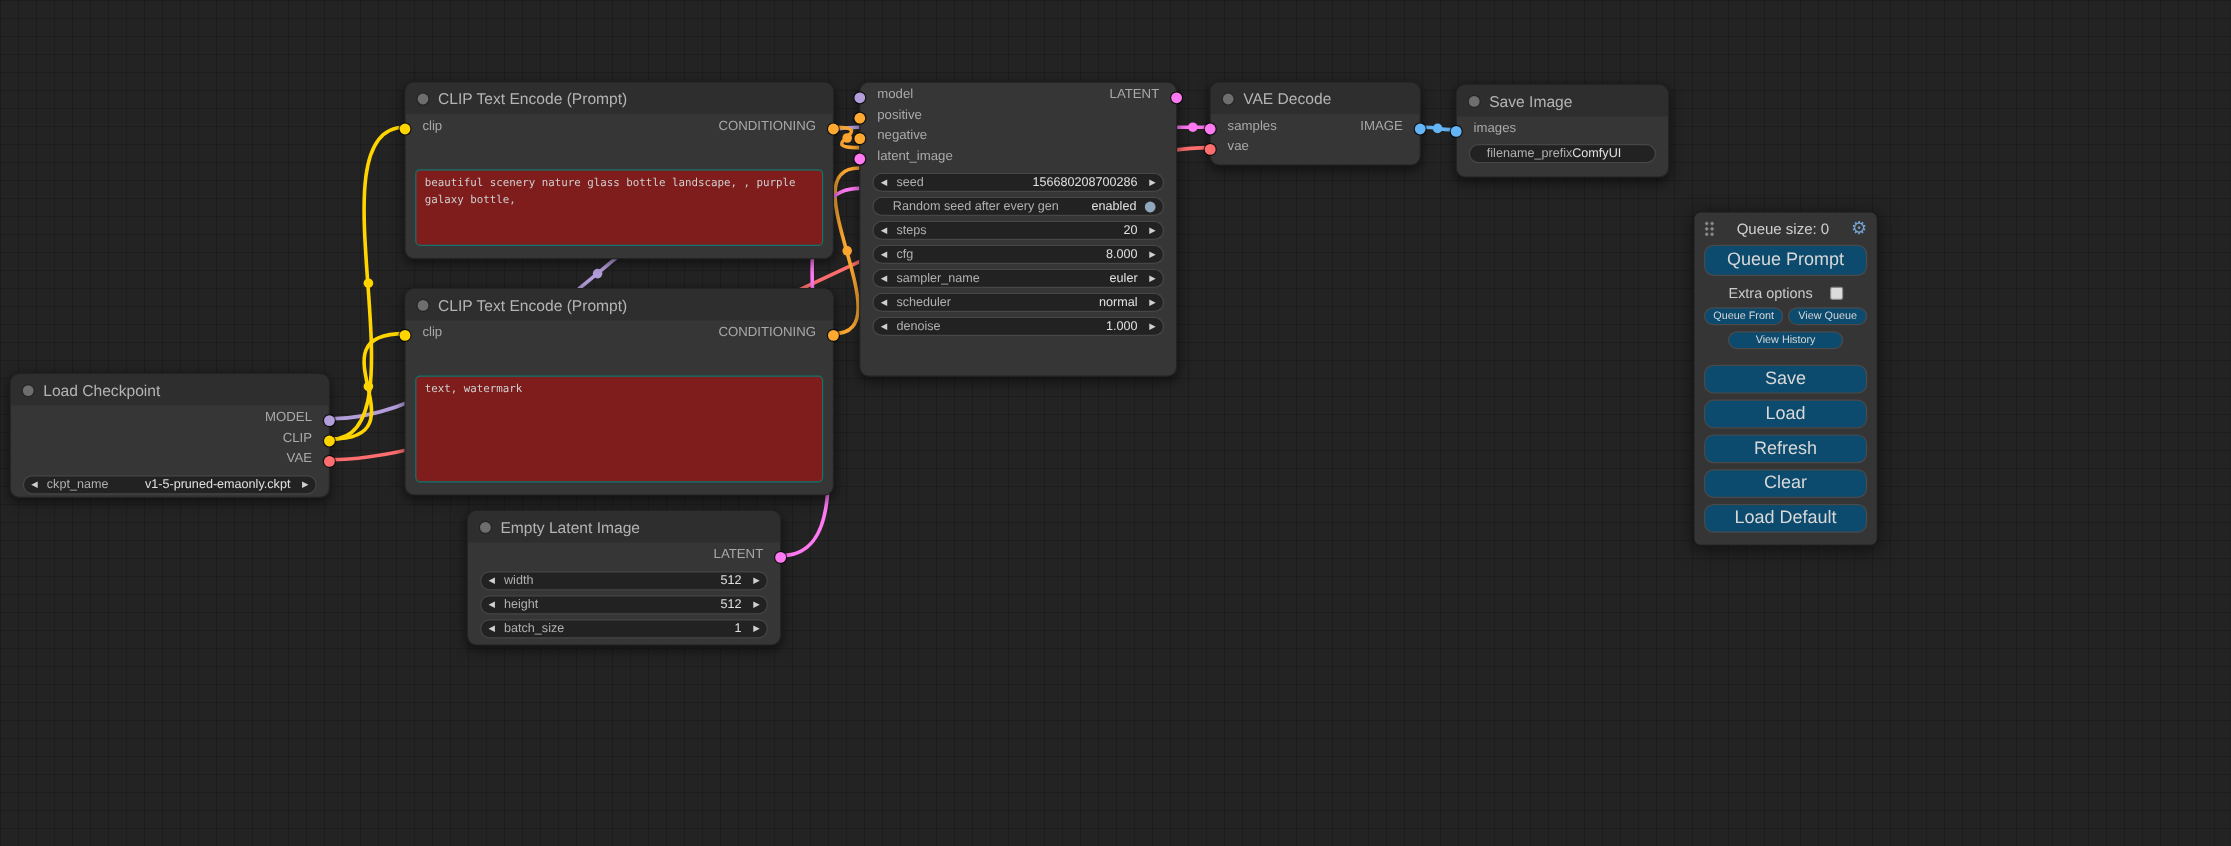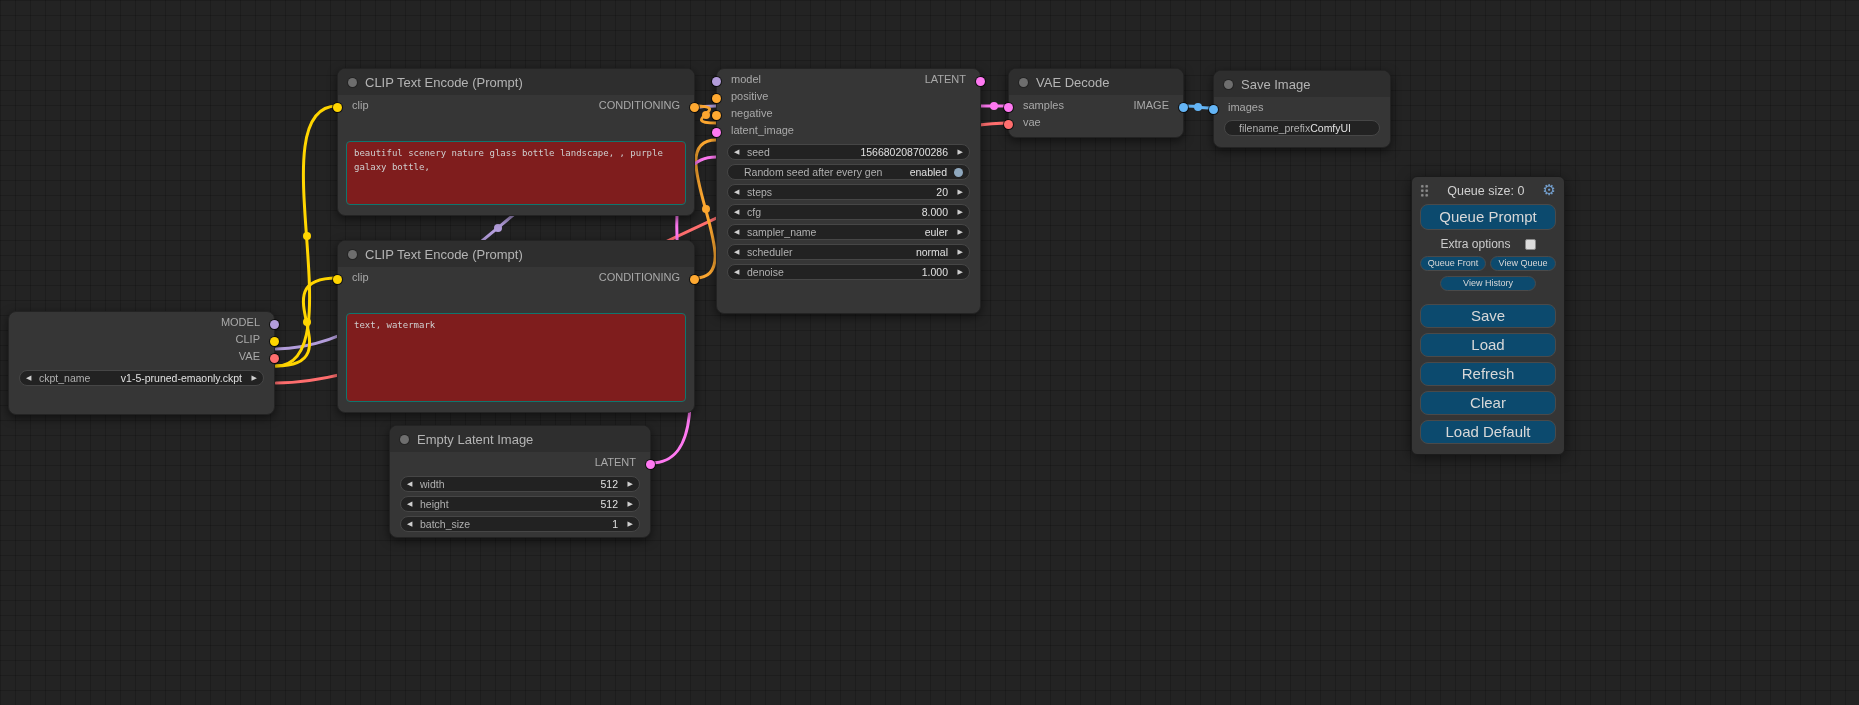--- a/index.html
+++ b/index.html
@@ -113,20 +113,24 @@
     <circle cx="307" cy="322" r="4" fill="#FFD500"></circle>
     <circle cx="642" cy="253" r="4" fill="#FF6E6E"></circle>
     <circle cx="706" cy="115" r="4" fill="#FFA931"></circle>
     <circle cx="706" cy="209" r="4" fill="#FFA931"></circle>
     <circle cx="684" cy="310" r="4" fill="#FF79F2"></circle>
     <circle cx="994" cy="106" r="4" fill="#FF79F2"></circle>
     <circle cx="1198" cy="107" r="4" fill="#64B5F6"></circle>
   </svg>
 
   <div class="node" style="left:8px; top:311px; width:267px; height:104px;">
+    <div class="node-title">
+      <span class="collapse-dot"></span>
+      <span class="title-text">Load Checkpoint</span>
+    </div>
     <div class="node-body">
       <div class="slot-row out">
         <span class="slot-label">MODEL</span>
         <span class="port out" style="background: rgb(179, 157, 219);"></span>
       </div>
       <div class="slot-row out">
         <span class="slot-label">CLIP</span>
         <span class="port out" style="background: rgb(255, 213, 0);"></span>
       </div>
       <div class="slot-row out">

